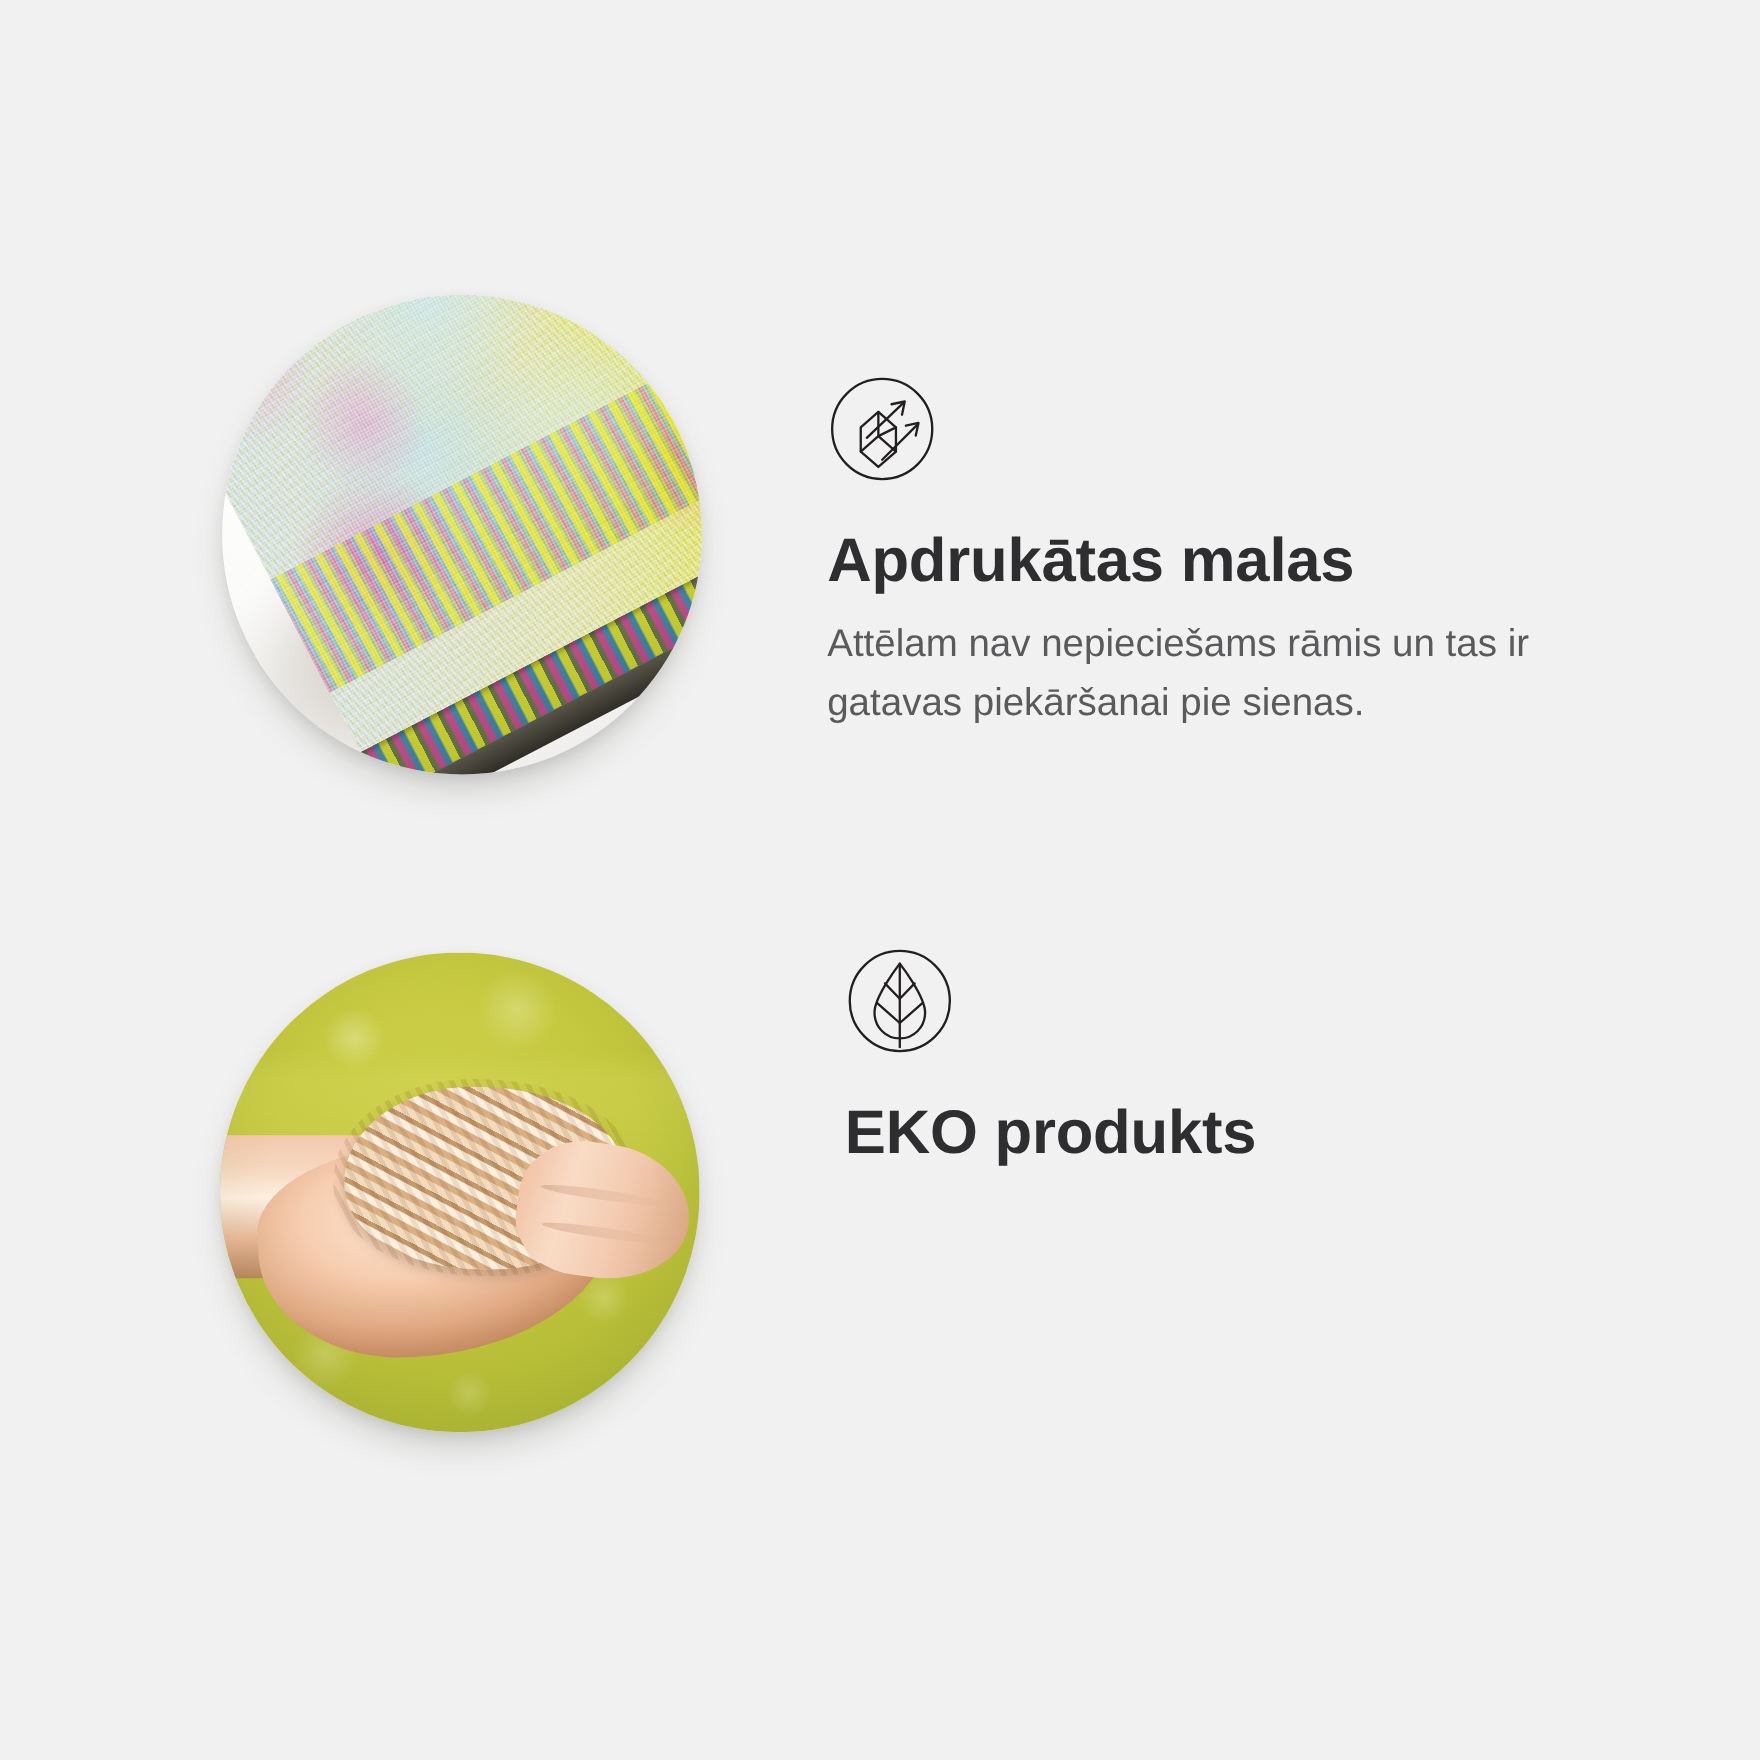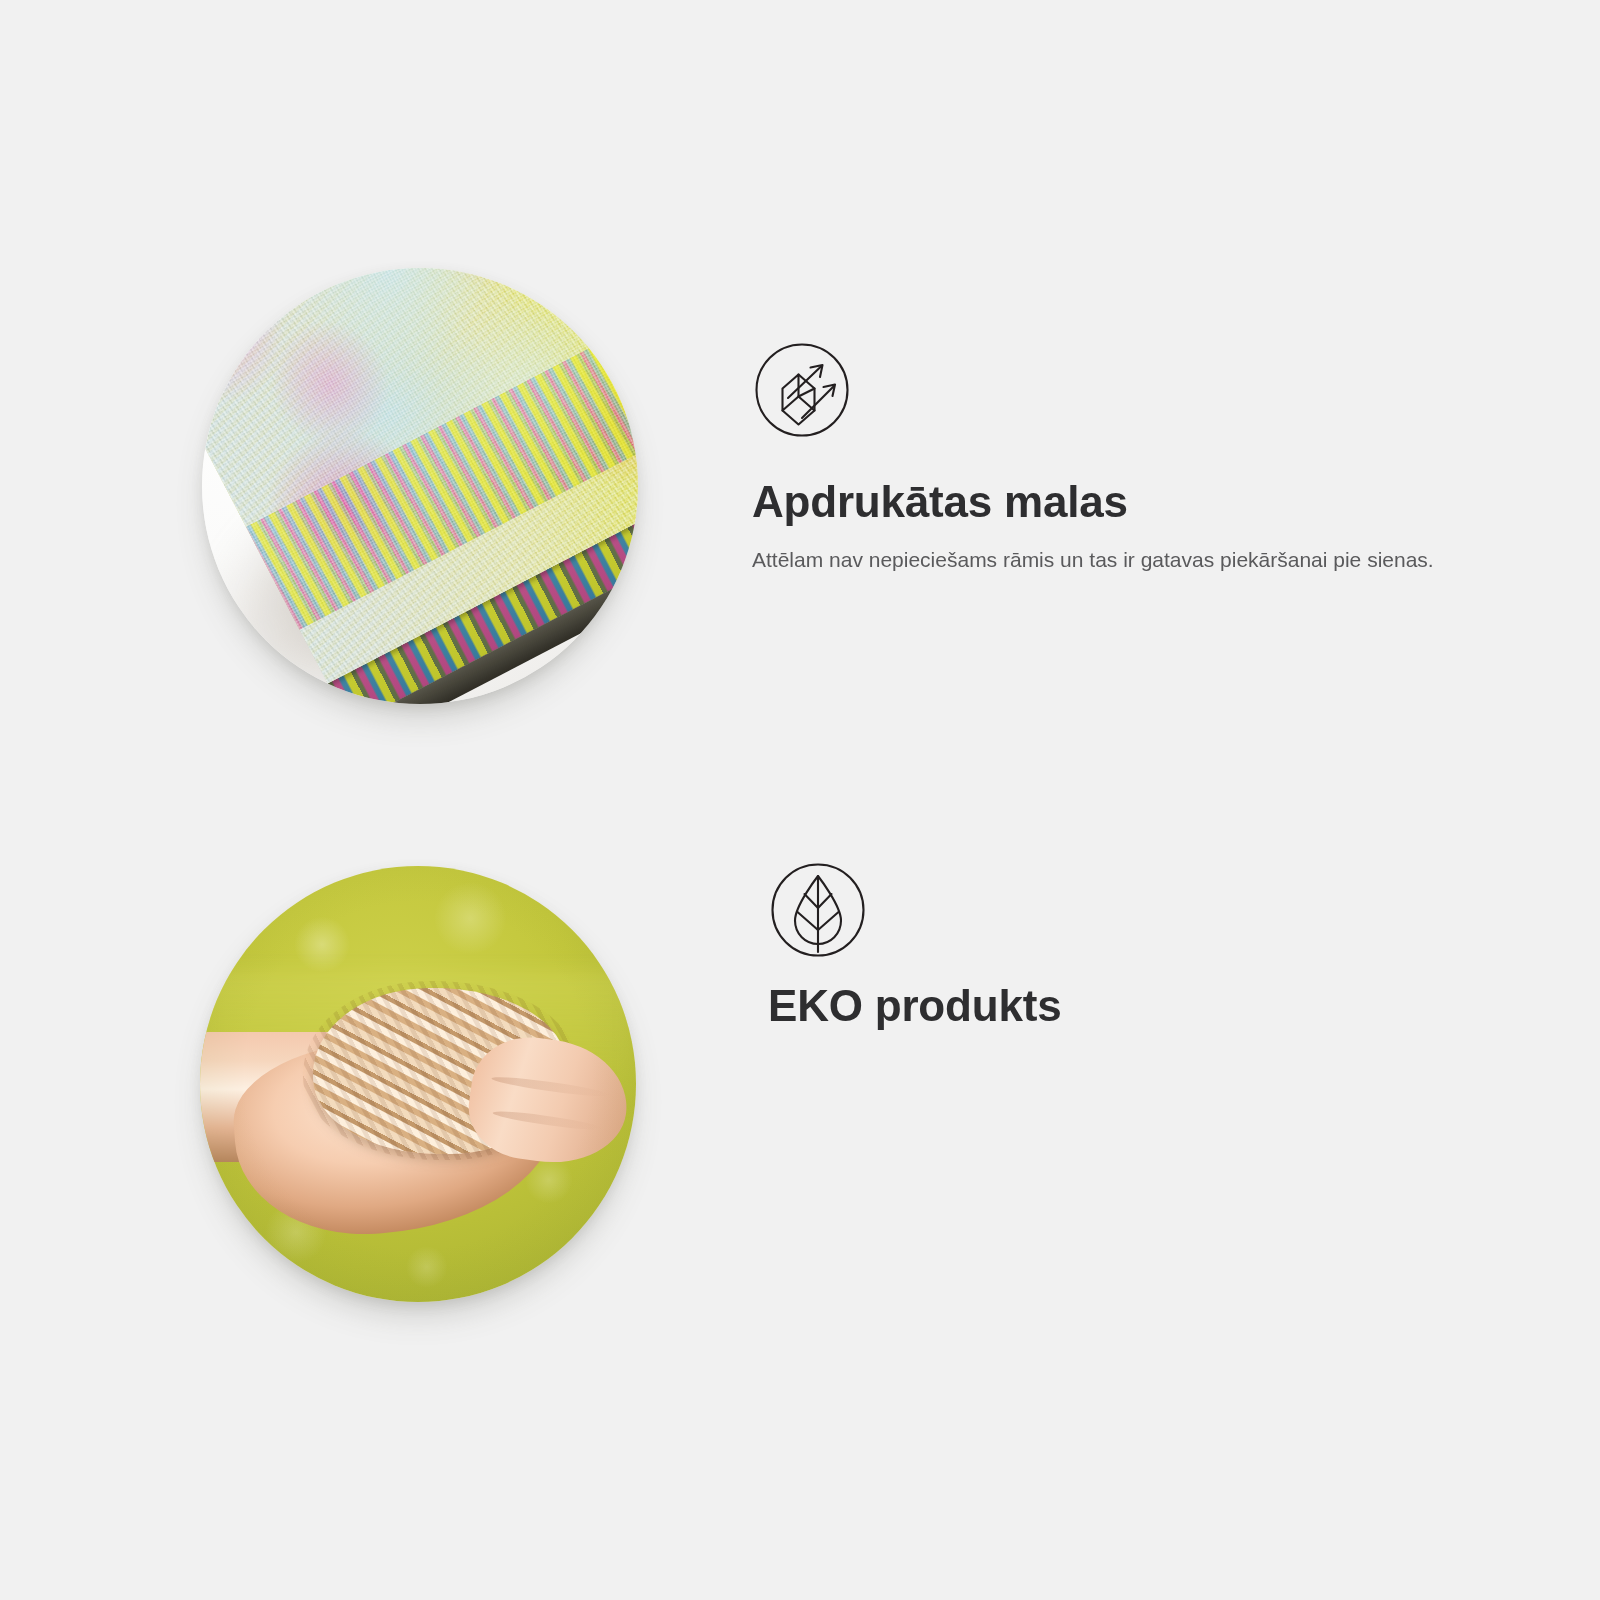--- a/index.html
+++ b/index.html
@@ -240,29 +240,29 @@
   }
 
   
   .icon-circle {
     width: 100px;
     height: 100px;
   }
   .icon-circle svg { display: block; }
 
   .feature-title {
-    font-size: 44px;
+    font-size: 56px;
     font-weight: bold;
     color: #2e2e30;
     letter-spacing: -0.2px;
     margin: 0;
     line-height: 1.1;
   }
   .feature-desc {
-    font-size: 21px;
+    font-size: 35px;
     color: #5a5a5c;
     line-height: 1.55;
     margin: 0;
     max-width: 720px;
   }
 </style>
 </head>
 <body>
 
 <div class="page">
@@ -327,17 +327,17 @@
         <path d="M50 16 L50 92"></path>
 
         <path d="M50 48 L36.5 34"></path>
         <path d="M50 48 L63.5 34"></path>
 
         <path d="M50 70 L29.5 52"></path>
         <path d="M50 70 L70.5 52"></path>
       </svg>
     </div>
 
-    <h2 class="feature-title" style="margin-top:22px;">EKO produkts</h2>
+    <h2 class="feature-title" style="margin-top:38px;">EKO produkts</h2>
 
   </div>
 
 </div>
 
 </body></html>

